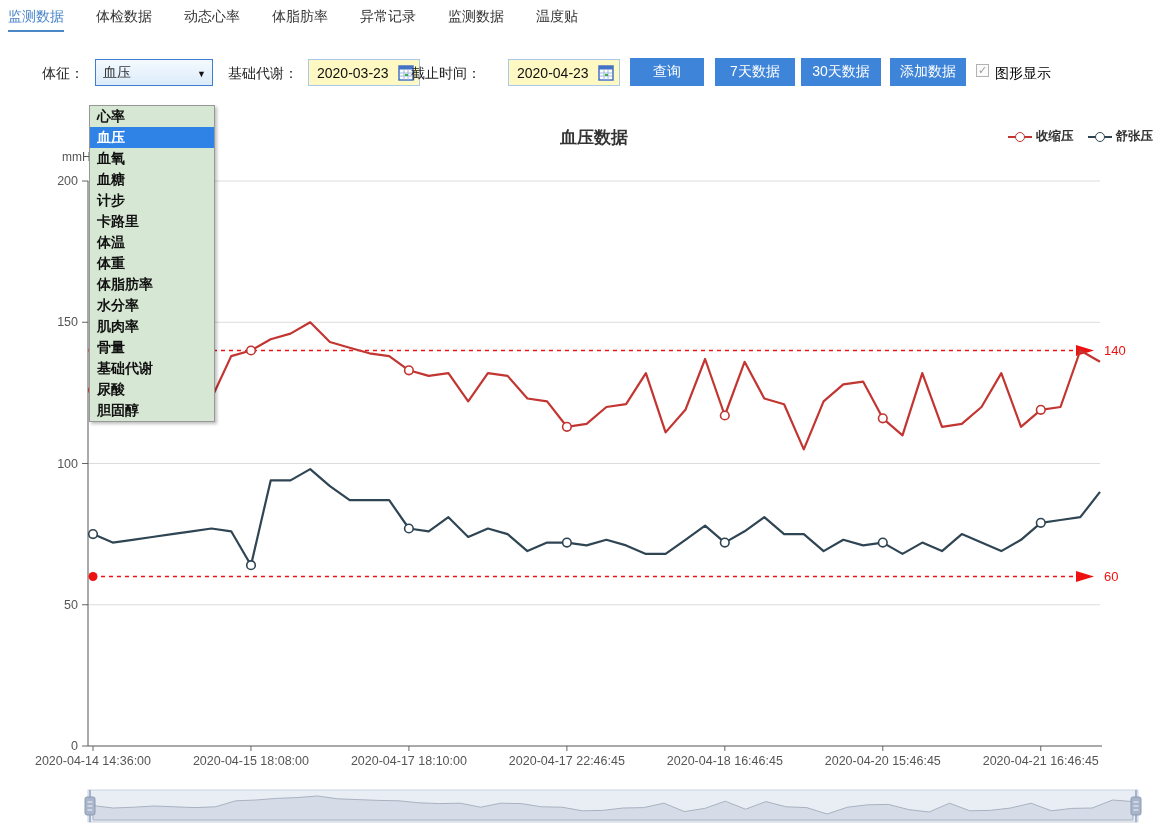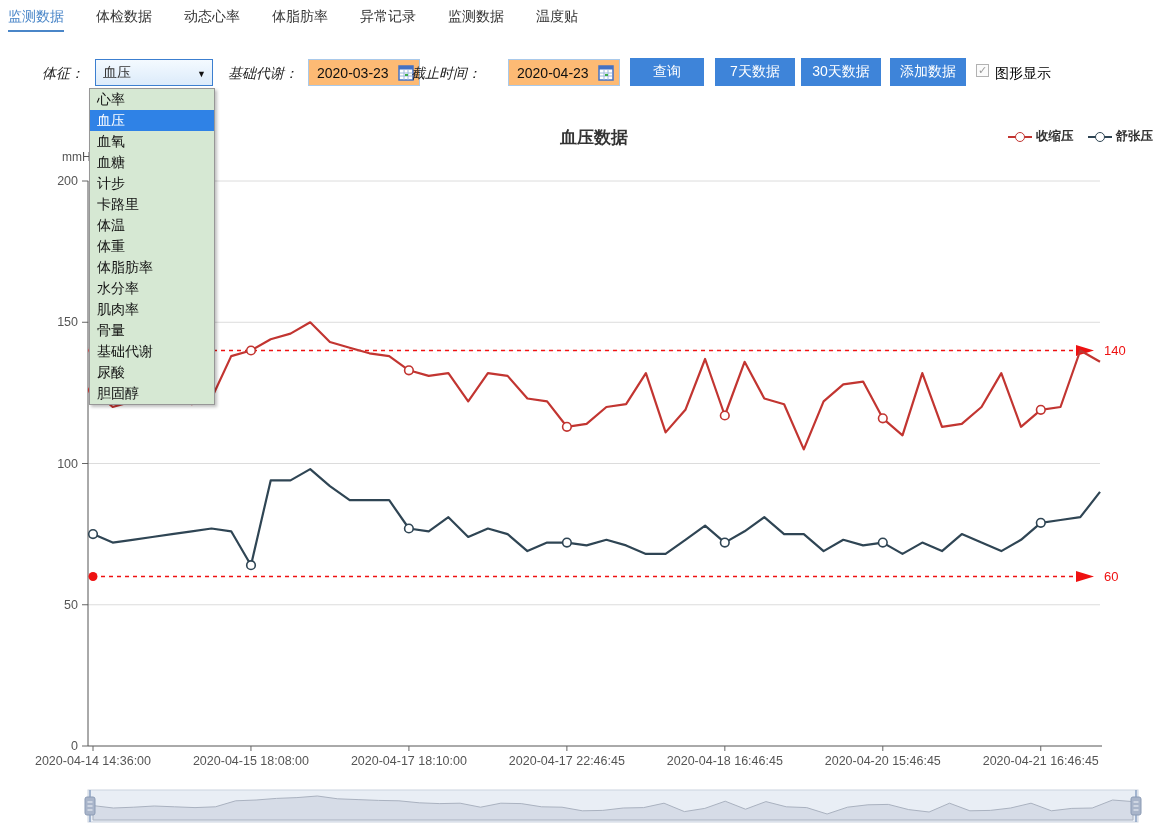--- a/index.html
+++ b/index.html
@@ -4,31 +4,31 @@
 <style>
   html,body{margin:0;padding:0;}
   body{width:1163px;height:830px;position:relative;background:#fff;overflow:hidden;
        font-family:"Liberation Sans","DejaVu Sans",sans-serif;color:#333;}
   
   .nav{position:absolute;left:0;top:0;width:100%;height:32px;display:flex;align-items:flex-start;padding-top:8px;box-sizing:border-box;}
   .nav .tab{font-size:14px;color:#333;margin-left:32px;padding-bottom:4px;cursor:pointer;white-space:nowrap;}
   .nav .tab:first-child{margin-left:8px;}
   .nav .tab.active{color:#4a86c8;border-bottom:2px solid #4a86c8;}
   
-  .tb-label{position:absolute;font-size:14px;color:#222;top:65px;white-space:nowrap;font-style:italic;}
+  .tb-label{position:absolute;font-size:14px;color:#222;top:65px;white-space:nowrap;}
   .select{position:absolute;left:95px;top:59px;width:118px;height:27px;box-sizing:border-box;
           border:1px solid #3c7fd0;background:linear-gradient(#f4faff,#dcebfa);
           display:flex;align-items:center;font-size:14px;padding-left:7px;z-index:6;}
   .select .arrow{position:absolute;right:6px;top:9px;font-size:9px;color:#111;}
-  .dropdown{position:absolute;left:89px;top:88px;width:124px;z-index:10;background:#d6e8d3;
-            border:1px solid #979797;box-shadow:2px 2px 3px rgba(0,0,0,.25);}
+  .dropdown{position:absolute;left:89px;top:105px;width:124px;z-index:10;background:#d6e8d3;
+            border:1px solid #979797;box-shadow:2px 2px 3px rgba(0,0,0,.25);font-weight:bold;}
   .dropdown .opt{height:21px;line-height:21px;font-size:14px;color:#111;padding-left:7px;white-space:nowrap;}
   .dropdown .opt.selected{background:#2f82e6;color:#fff;}
   .dateinput{position:absolute;top:59px;width:112px;height:27px;box-sizing:border-box;border:1px solid #a9c9ea;
-             display:flex;align-items:center;font-size:14px;color:#111;padding-left:8px;background:#fdba74;}
+             display:flex;align-items:center;font-size:14px;color:#111;padding-left:8px;background:#fef9c3;}
   .dateinput svg{position:absolute;right:5px;top:5px;}
   .btn{position:absolute;top:58px;height:28px;background:#3e84d9;color:#fff;font-size:14px;border:none;
        display:flex;align-items:center;justify-content:center;cursor:pointer;white-space:nowrap;}
   .checkbox{position:absolute;left:976px;top:64px;width:13px;height:13px;box-sizing:border-box;border:1px solid #b2b2b2;
             background:#fbfbfb;font-size:11px;line-height:11px;text-align:center;color:#9a9a9a;}
   .cb-label{position:absolute;left:995px;top:65px;font-size:14px;color:#000000;}
   
   .chart-title{position:absolute;left:494px;top:126px;width:200px;text-align:center;font-size:17px;font-weight:bold;color:#333;}
   .legend{position:absolute;right:10px;top:128px;display:flex;align-items:center;font-size:12.5px;color:#333;}
   .legend .item{display:flex;align-items:center;margin-left:14px;cursor:pointer;font-weight:bold;}

